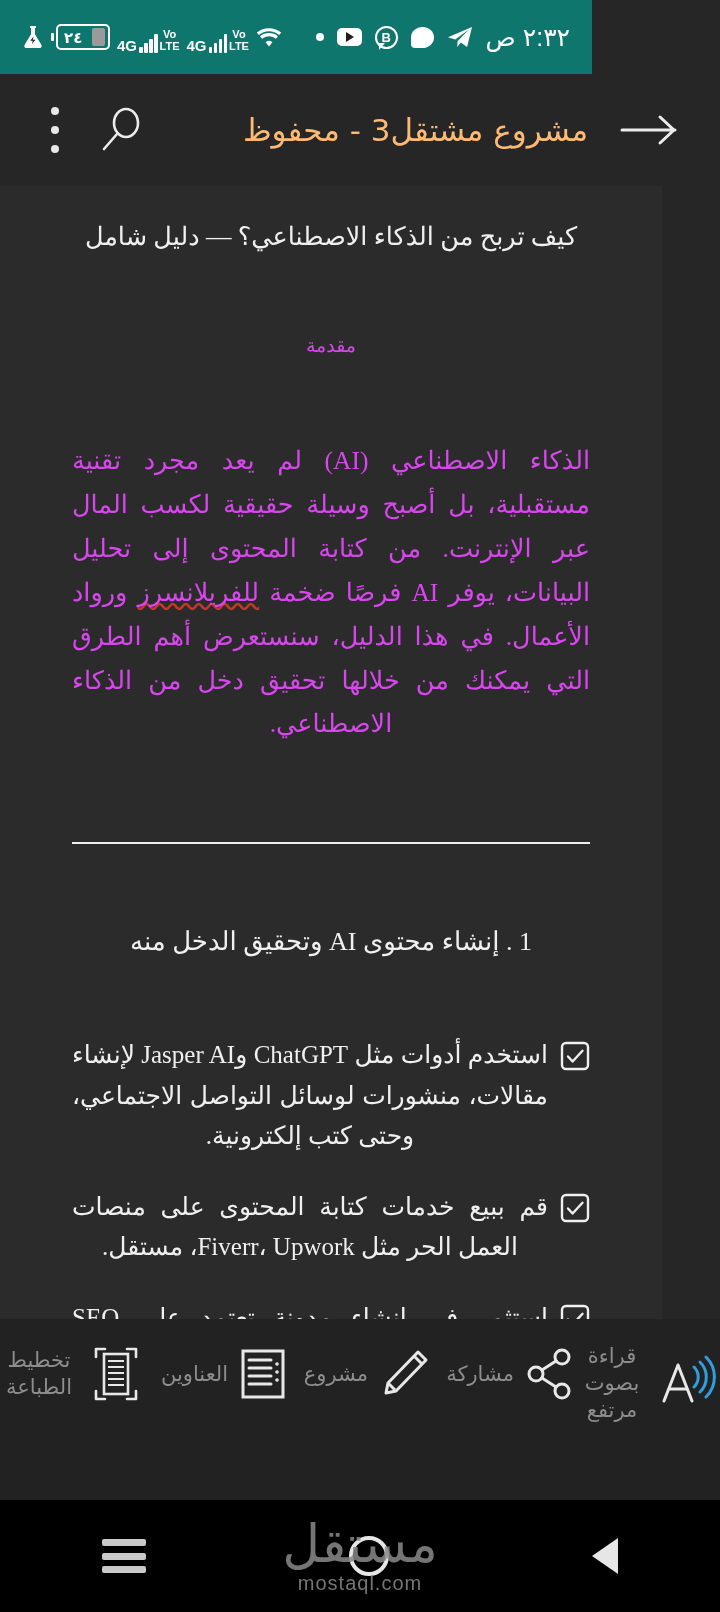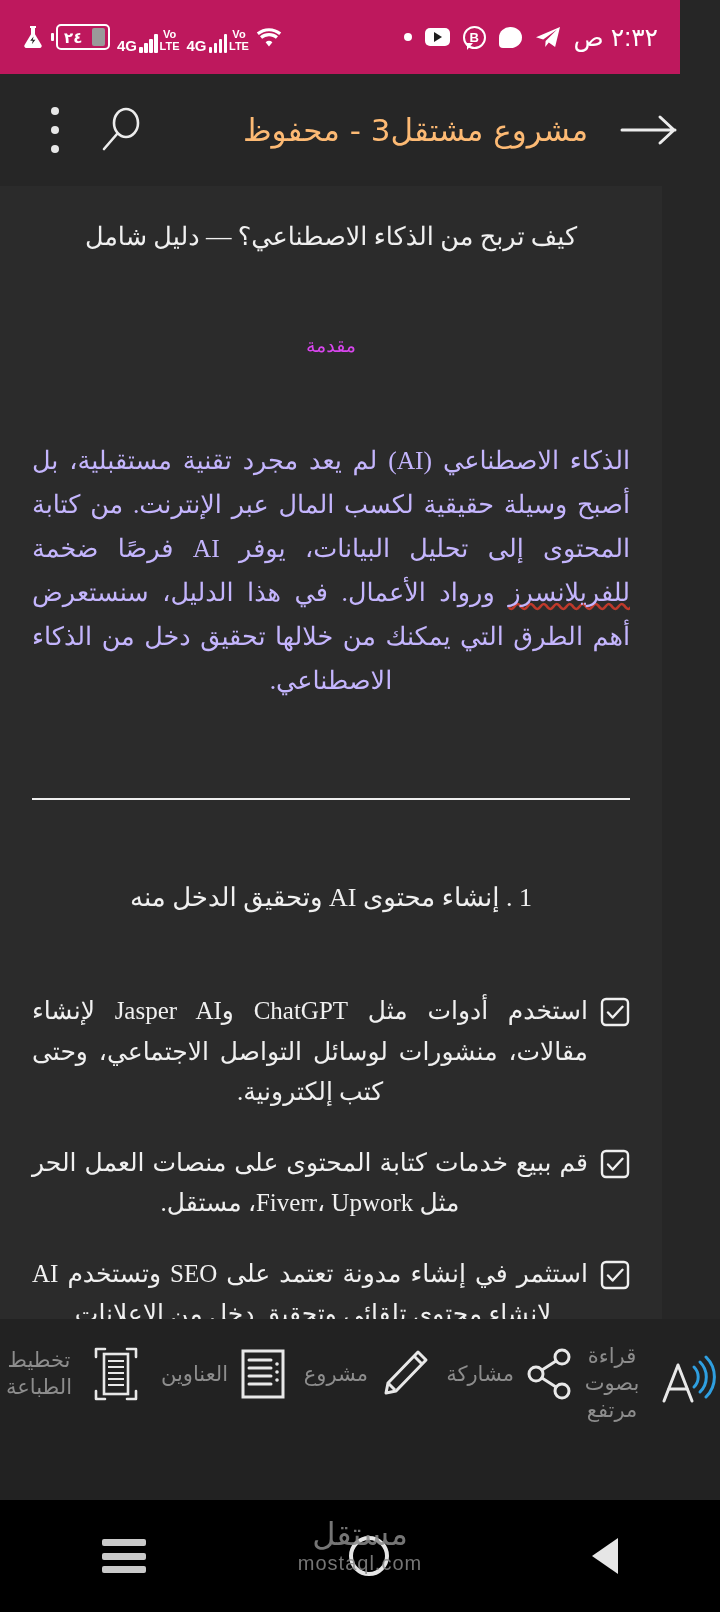--- a/index.html
+++ b/index.html
@@ -6,22 +6,22 @@
   html, body {
     width:720px; height:1612px;
     background:#000;
     font-family:"Liberation Sans", "DejaVu Sans", sans-serif;
     overflow:hidden;
   }
   .phone { position:relative; width:720px; height:1612px; background:#262626; }
 
   
   .statusbar{
-    position:absolute; top:0; left:0; width:680px; height:74px;
-    background:#be185d;
+    position:absolute; top:0; left:0; width:592px; height:74px;
+    background:#0f766e;
     display:flex; align-items:center; justify-content:space-between;
     padding:0 22px;
     direction:ltr;
   }
   .sb-left,.sb-right{ display:flex; align-items:center; }
   .sb-left{ gap:7px; }
   .sb-right{ gap:13px; }
 
   .ic-flask{ width:22px; height:24px; position:relative; }
   .ic-flask svg{ display:block; }
@@ -82,33 +82,33 @@
   }
   .search-ic{ width:52px; height:52px; flex:0 0 auto; margin-left:26px;}
   .kebab{ width:30px; height:46px; flex:0 0 auto;
     display:flex; flex-direction:column; align-items:center; justify-content:space-between; }
   .kebab span{ width:8px; height:8px; background:#e8e8e8; border-radius:50%; }
 
   
   .doc{
     position:absolute; top:186px; left:0; width:662px; height:1133px;
     background:#2b2b2b; overflow:hidden; direction:rtl;
-    padding:0 32px;
+    padding:0 72px;
   }
   .doc-title{
     margin-top:32px; color:#f0f0f0; font-size:25.5px; text-align:center;
     font-family:"Liberation Serif","DejaVu Serif",serif;
     line-height:1.5;
   }
   .doc-sub{
     margin-top:78px; color:#d946ef; font-size:19px; text-align:center;
     font-family:"Liberation Serif","DejaVu Serif",serif;
   }
   .doc-para{
-    margin-top:82px; color:#c4b5fd; font-size:25.5px; line-height:1.72;
+    margin-top:82px; color:#d946ef; font-size:25.5px; line-height:1.72;
     text-align:justify; text-align-last:center;
     font-family:"Liberation Serif","DejaVu Serif",serif;
   }
   .misspell{ text-decoration: underline wavy #c0392b; text-decoration-skip-ink:none; }
   .doc-hr{
     margin:96px 0 0 0; height:2px; background:#efefef; width:100%;
   }
   .doc-h2{
     margin-top:82px; color:#f0f0f0; font-size:26px; text-align:center;
     font-family:"Liberation Serif","DejaVu Serif",serif;
@@ -150,21 +150,21 @@
   .nav-recent span{ display:block; height:7px; background:#c9c9c9; border-radius:2px; }
   .nav-home{ width:40px; height:40px; border:4px solid #e6e6e6; border-radius:50%; }
   .nav-back{ width:0; height:0; border-right:26px solid #e6e6e6;
     border-top:18px solid transparent; border-bottom:18px solid transparent; }
 
   .watermark{
     position:absolute; top:1518px; left:0; width:720px;
     display:flex; flex-direction:column; align-items:center;
     pointer-events:none;
   }
-  .wm-ar{ color:#8a8a8a; font-size:32px; font-family:"DejaVu Sans","Liberation Sans",sans-serif; line-height:1; opacity:.85;}
+  .wm-ar{ color:#8a8a8a; font-size:52px; font-family:"DejaVu Sans","Liberation Sans",sans-serif; line-height:1; opacity:.85;}
   .wm-en{ color:#8a8a8a; font-size:20px; font-family:"Liberation Sans",sans-serif; letter-spacing:1px; opacity:.85; margin-top:2px;}
 </style>
 </head>
 <body>
 
 <div class="phone">
 
   <div class="statusbar">
     <div class="sb-left">
       <span class="ic-flask">

